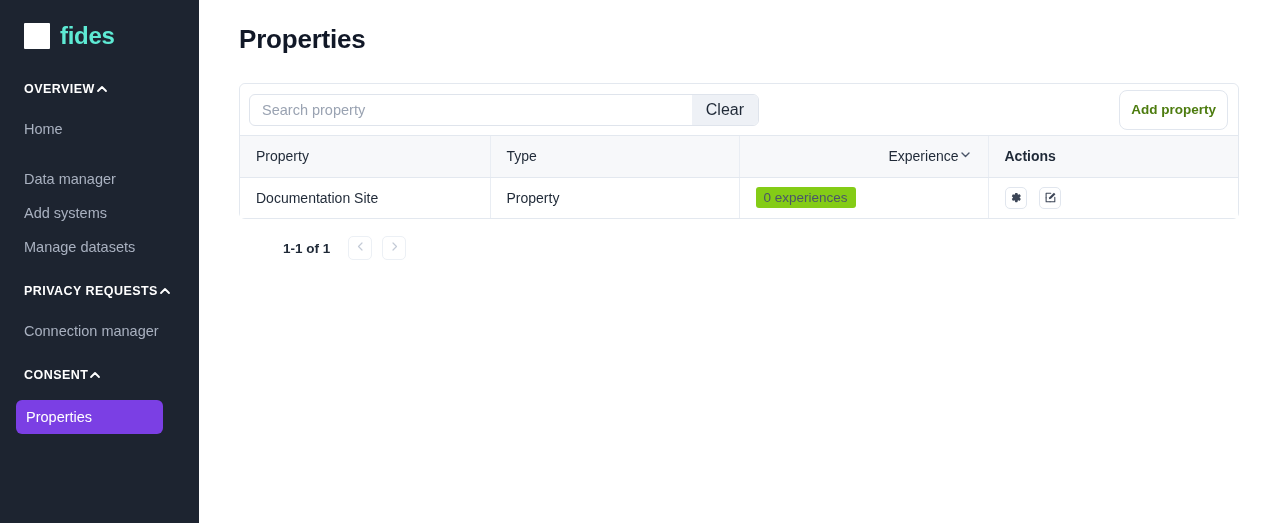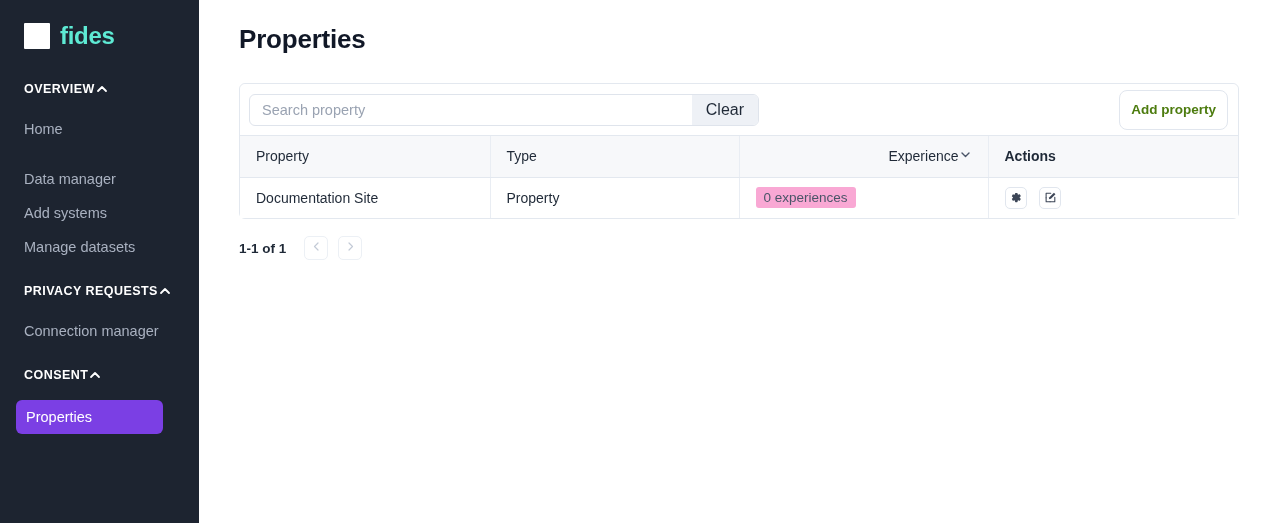--- a/index.html
+++ b/index.html
@@ -157,38 +157,38 @@
   }
   table.props td:last-child { border-right: none; }
   .th-inner { display: flex; align-items: center; justify-content: flex-end; margin-left: 48px; }
   .col-property { width: 250px; }
   .col-type { width: 249px; }
   .col-experience { width: 249px; }
   .col-actions { width: 250px; }
 
   .badge {
     display: inline-block;
-    background: #f9a8d4;
+    background: #84cc16;
     color: #4a5568;
     font-size: 13.5px;
     padding: 3px 8px;
     border-radius: 3px;
   }
   .icon-btn {
     display: inline-flex; align-items: center; justify-content: center;
     width: 22px; height: 22px;
     border: 1px solid #e1e6ee; border-radius: 5px;
     background: #ffffff;
     margin-right: 9px;
     cursor: pointer;
     vertical-align: middle;
   }
   .pagination {
     display: flex; align-items: center; gap: 10px;
-    margin-top: 16px; height: 26px;
+    margin-top: 16px; height: 26px; margin-left: 44px;
   }
   .pg-label { font-size: 13.5px; font-weight: bold; color: #1f2937; margin-right: 8px; }
   .pg-btn {
     width: 24px; height: 24px;
     border: 1px solid #ecf0f5; border-radius: 5px;
     background: #ffffff;
     display: flex; align-items: center; justify-content: center;
     color: #c3cad6; font-size: 12px;
     cursor: pointer;
     font-family: "Liberation Sans", sans-serif;

